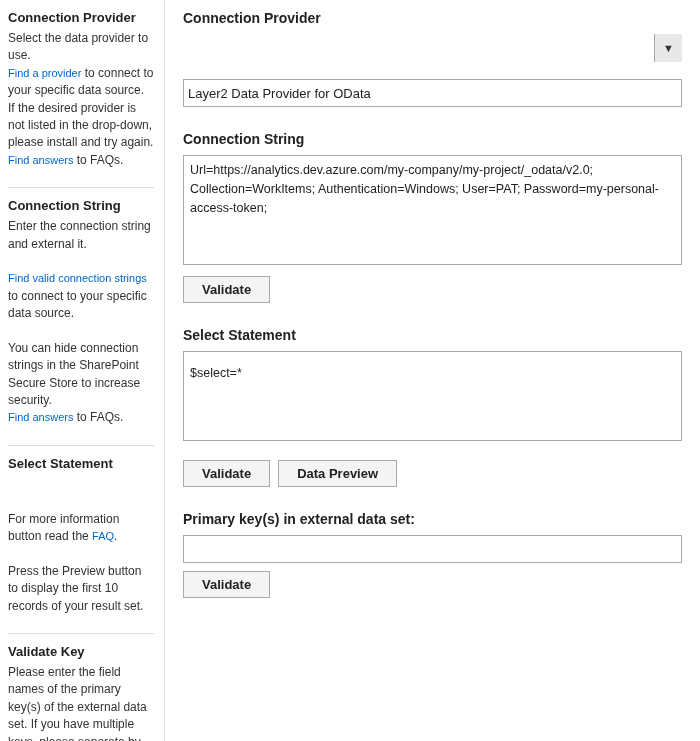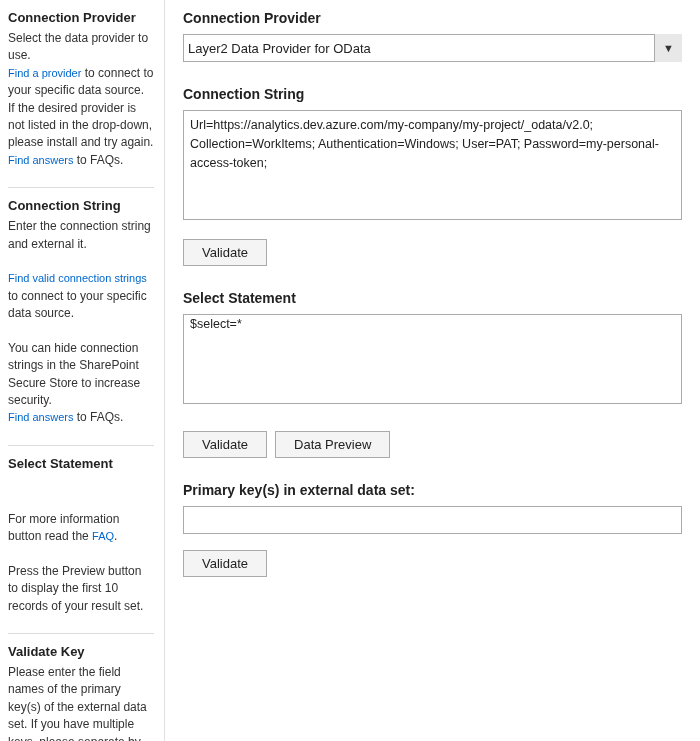--- a/index.html
+++ b/index.html
@@ -62,20 +62,21 @@
       height: 28px;
       border: 1px solid #aaa;
       background: #fff;
       font-size: 13px;
       padding: 0 4px;
       color: #222;
       appearance: none;
       -webkit-appearance: none;
       cursor: pointer;
       position: relative;
+      margin-top: 45px;
     }
     .select-wrapper {
       position: relative;
       width: 100%;
     }
     .select-arrow {
       position: absolute;
       right: 0;
       top: 0;
       width: 28px;
@@ -98,21 +99,21 @@
       color: #222;
       resize: none;
       font-family: inherit;
       line-height: 1.5;
     }
     textarea.select-statement {
       width: 100%;
       height: 90px;
       border: 1px solid #aaa;
       font-size: 12.5px;
-      padding: 0 6px;
+      padding: 12px 6px;
       color: #222;
       resize: none;
       font-family: inherit;
       line-height: 1.5;
     }
     .input-field {
       width: 100%;
       height: 28px;
       border: 1px solid #aaa;
       padding: 0 6px;
@@ -120,22 +121,23 @@
       color: #222;
       font-family: inherit;
     }
     .btn {
       border: 1px solid #aaa;
       background: #f4f4f4;
       padding: 5px 18px;
       font-size: 13px;
       cursor: pointer;
       color: #222;
-      margin-top: 16px;
+      margin-top: 8px;
       min-width: 80px;
+      font-weight: bold;
     }
     .btn-row {
       display: flex;
       gap: 8px;
       margin-top: 8px;
     }
     .sidebar-divider {
       border: none;
       border-top: 1px solid #ddd;
       margin: 10px 0;

